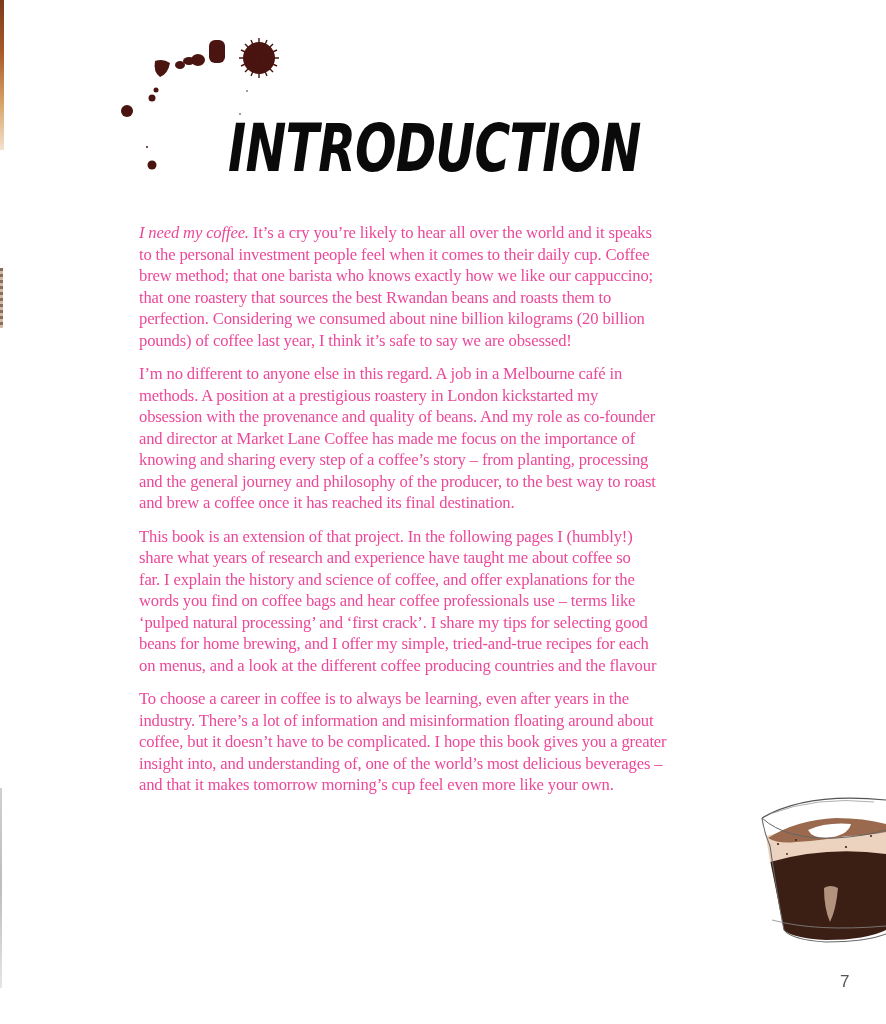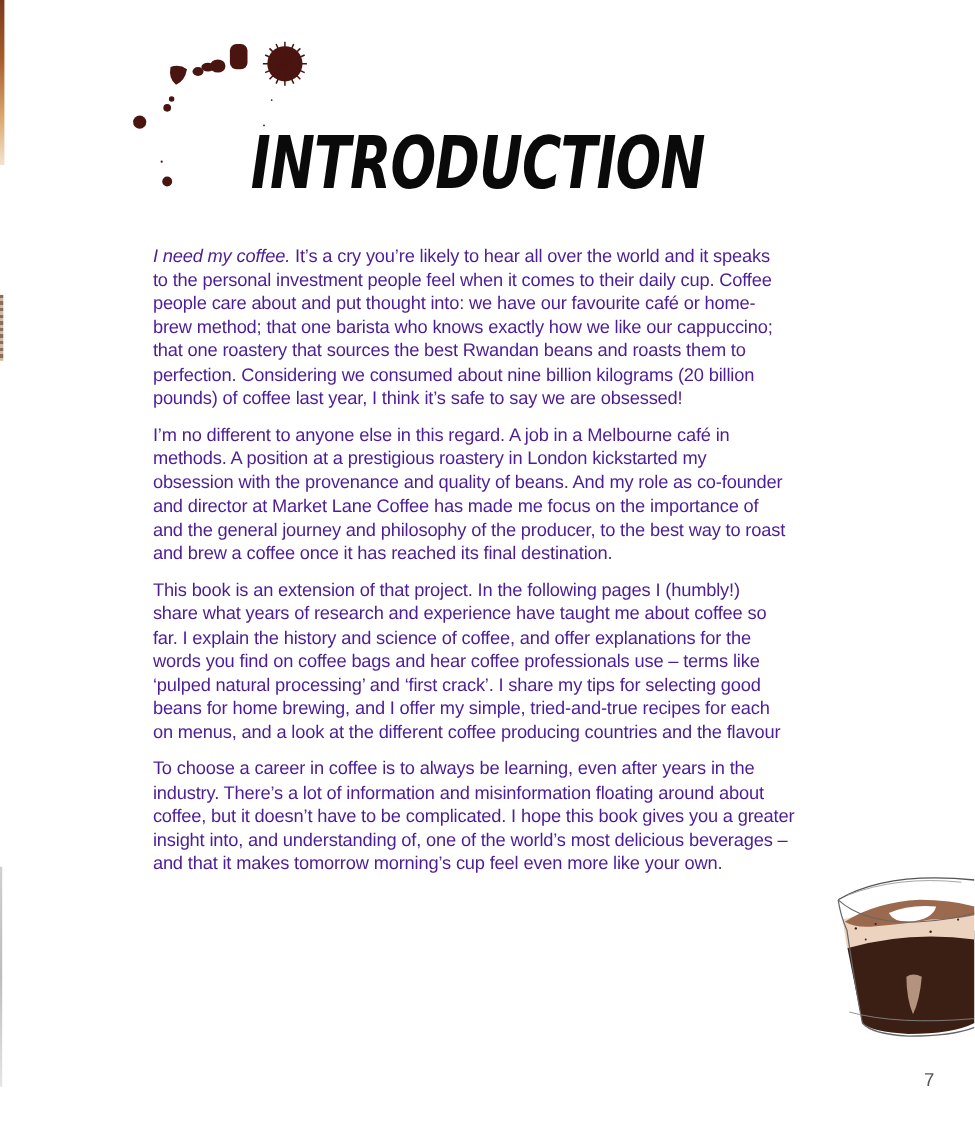--- a/index.html
+++ b/index.html
@@ -72,22 +72,23 @@
       width: 620px;
     }
     .para {
       margin: 0 0 12px 0;
     }
     .line {
       display: block;
       font-size: 16.6px;
       line-height: 21.5px;
       white-space: nowrap;
-      color: #4c1d95;
+      color: #ec4899;
       letter-spacing: -0.15px;
+      font-family: Liberation Serif, serif;
     }
     .line em {
       font-style: italic;
     }
     .cup {
       position: absolute;
       left: 756px;
       top: 780px;
       width: 130px;
       height: 170px;
@@ -141,32 +142,32 @@
     <circle cx="130" cy="86" r="0.8"></circle>
   </g>
 </svg>
 
 <div class="title">INTRODUCTION</div>
 
 <div class="body-text">
   <div class="para">
     <span class="line"><em>I need my coffee.</em><span> It’s a cry you’re likely to hear all over the world and it speaks</span></span>
     <span class="line">to the personal investment people feel when it comes to their daily cup. Coffee</span>
-    <span class="line">people care about and put thought into: we have our favourite café or home-</span>
     <span class="line">brew method; that one barista who knows exactly how we like our cappuccino;</span>
     <span class="line">that one roastery that sources the best Rwandan beans and roasts them to</span>
     <span class="line">perfection. Considering we consumed about nine billion kilograms (20 billion</span>
     <span class="line">pounds) of coffee last year, I think it’s safe to say we are obsessed!</span>
   </div>
 
   <div class="para">
     <span class="line">I’m no different to anyone else in this regard. A job in a Melbourne café in</span>
     <span class="line">methods. A position at a prestigious roastery in London kickstarted my</span>
     <span class="line">obsession with the provenance and quality of beans. And my role as co-founder</span>
     <span class="line">and director at Market Lane Coffee has made me focus on the importance of</span>
+    <span class="line">knowing and sharing every step of a coffee’s story – from planting, processing</span>
     <span class="line">and the general journey and philosophy of the producer, to the best way to roast</span>
     <span class="line">and brew a coffee once it has reached its final destination.</span>
   </div>
 
   <div class="para">
     <span class="line">This book is an extension of that project. In the following pages I (humbly!)</span>
     <span class="line">share what years of research and experience have taught me about coffee so</span>
     <span class="line">far. I explain the history and science of coffee, and offer explanations for the</span>
     <span class="line">words you find on coffee bags and hear coffee professionals use – terms like</span>
     <span class="line">‘pulped natural processing’ and ‘first crack’. I share my tips for selecting good</span>

